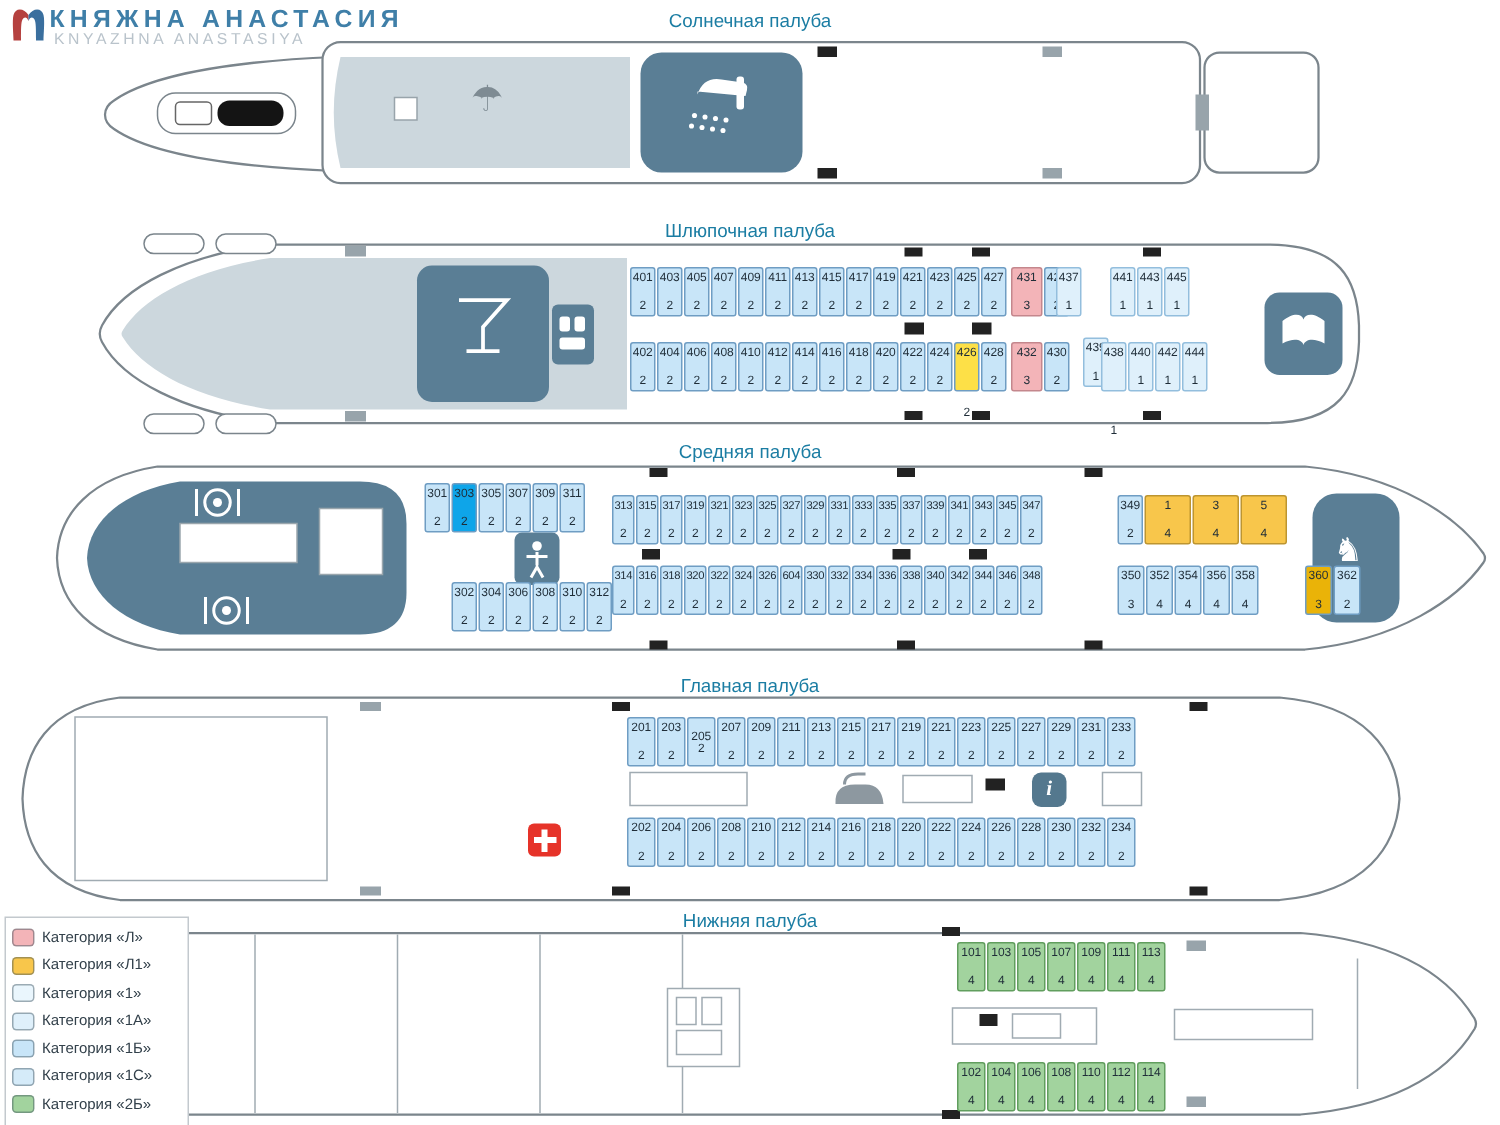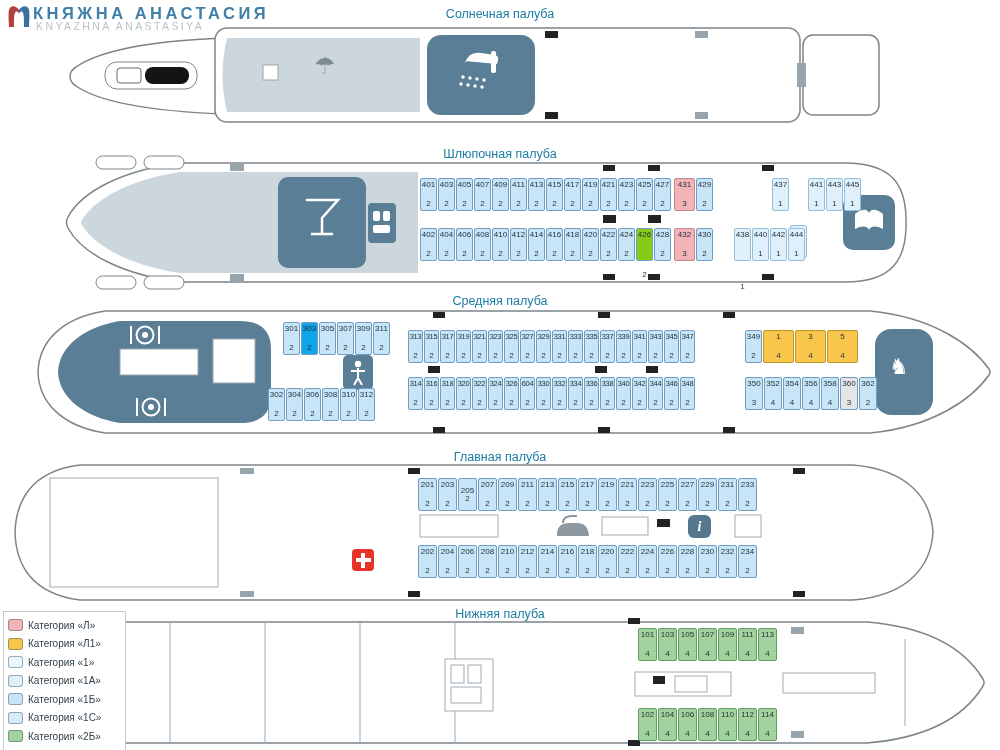--- a/index.html
+++ b/index.html
@@ -183,21 +183,21 @@
     <div class="cabin-row g17" style="left:674px;top:178px">
         <div class="cabin cat-p" style="background: rgb(243, 180, 184);">
           <div class="cn">431</div>
           <div class="cb">3</div>
         </div>
         <div class="cabin cat-b" style="background: rgb(200, 229, 248);">
           <div class="cn">429</div>
           <div class="cb">2</div>
         </div>
       </div>
-    <div class="cabin-row g17" style="left:772px;top:178px">
+    <div class="cabin-row g17" style="left:704px;top:178px">
         <div class="cabin cat-l" style="background: rgb(223, 240, 251);">
           <div class="cn">437</div>
           <div class="cb">1</div>
         </div>
         <div class="cabin cat-l" style="background: rgb(223, 240, 251); margin-top: 47px;">
           <div class="cn">439</div>
           <div class="cb">1</div>
         </div>
         <div class="cabin cat-l" style="background: rgb(223, 240, 251);">
           <div class="cn">441</div>
@@ -254,21 +254,21 @@
           <div class="cb">2</div>
         </div>
         <div class="cabin cat-b" style="background: rgb(200, 229, 248);">
           <div class="cn">422</div>
           <div class="cb">2</div>
         </div>
         <div class="cabin cat-b" style="background: rgb(200, 229, 248);">
           <div class="cn">424</div>
           <div class="cb">2</div>
         </div>
-        <div class="cabin cat-b" style="background: #84cc16; gap: 32px;">
+        <div class="cabin cat-b" style="background: #fde047; gap: 32px;">
           <div class="cn">426</div>
           <div class="cb">2</div>
         </div>
         <div class="cabin cat-b" style="background: rgb(200, 229, 248);">
           <div class="cn">428</div>
           <div class="cb">2</div>
         </div>
       </div>
     <div class="cabin-row g17" style="left:674px;top:228px">
         <div class="cabin cat-p" style="background: rgb(243, 180, 184);">
@@ -355,21 +355,21 @@
         </div>
         <div class="cabin cat-b" style="background: rgb(200, 229, 248);">
           <div class="cn">309</div>
           <div class="cb">2</div>
         </div>
         <div class="cabin cat-b" style="background: rgb(200, 229, 248);">
           <div class="cn">311</div>
           <div class="cb">2</div>
         </div>
       </div>
-    <div class="cabin-row g17" style="left:268px;top:388px">
+    <div class="cabin-row g17" style="left:301px;top:388px">
         <div class="cabin cat-b" style="background: rgb(200, 229, 248);">
           <div class="cn">302</div>
           <div class="cb">2</div>
         </div>
         <div class="cabin cat-b" style="background: rgb(200, 229, 248);">
           <div class="cn">304</div>
           <div class="cb">2</div>
         </div>
         <div class="cabin cat-b" style="background: rgb(200, 229, 248);">
           <div class="cn">306</div>
@@ -568,21 +568,21 @@
           <div class="cb">4</div>
         </div>
         <div class="cabin cat-b" style="background: rgb(200, 229, 248);">
           <div class="cn">356</div>
           <div class="cb">4</div>
         </div>
         <div class="cabin cat-b" style="background: rgb(200, 229, 248);">
           <div class="cn">358</div>
           <div class="cb">4</div>
         </div>
-        <div class="cabin cat-b" style="background: #e5e5e5;">
+        <div class="cabin cat-b" style="background: #eab308; margin-left: 30px;">
           <div class="cn">360</div>
           <div class="cb">3</div>
         </div>
         <div class="cabin cat-b" style="background: rgb(200, 229, 248);">
           <div class="cn">362</div>
           <div class="cb">2</div>
         </div>
       </div>
   </div>
 

